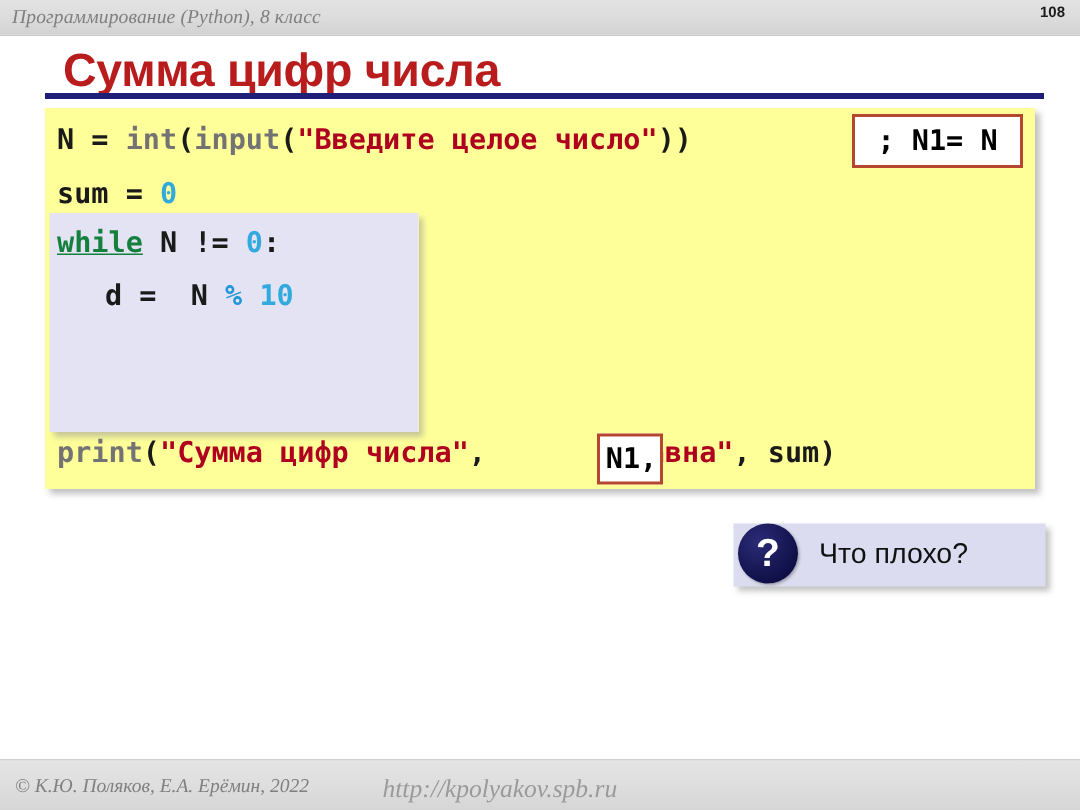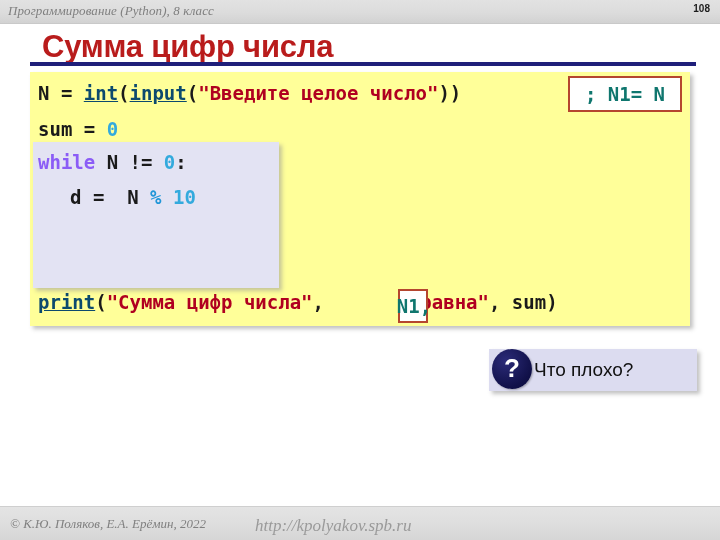--- a/index.html
+++ b/index.html
@@ -83,22 +83,22 @@
     letter-spacing: 0px;
   }
   .ln1 { top: 10px; }
   .ln2 { top: 46px; }
   .ln3 { top: 79px; }
   .ln4 { top: 114px; padding-left: 32px; }
   .ln5 { top: 149px; padding-left: 32px; }
   .ln6 { top: 184px; padding-left: 32px; }
   .ln7 { top: 219px; }
 
-  .kw      { color: #8b5cf6; }       
-  .fn      { color: #0c4a6e; text-decoration: underline; }
+  .kw      { color: #15803d; text-decoration: underline; }       
+  .fn      { color: #737373; }
   .num     { color: #33aadd; }
   .str     { color: #b00020; }
   .op-pct  { color: #2196d8; }
 
   
   .while-overlay {
     position: absolute;
     left: 3px; top: 70px;
     width: 246px; height: 146px;
     background: rgba(225,225,250,0.93);
@@ -107,33 +107,33 @@
 
   
   .hl-box {
     position: absolute;
     background: #ffffff;
     border: 2px solid #b5462f;
     box-sizing: border-box;
     font-family: "DejaVu Sans Mono", monospace;
     font-weight: bold;
     font-size: 19px;
-    color: #0f766e;
+    color: #000000;
     white-space: pre;
     display: flex;
     align-items: center;
   }
   .hl-n1n {
     left: 538px; top: 4px;
     width: 114px; height: 36px;
     justify-content: center;
   }
   .hl-n1c {
     left: 368px; top: 217px;
-    width: 30px; height: 34px;
+    width: 44px; height: 34px;
     justify-content: center;
     padding-left: 2px;
   }
 
   
   .callout {
     position: absolute;
     left: 489px; top: 349px;
     width: 208px; height: 42px;
     background: #dcdcf0;
@@ -158,21 +158,21 @@
     font-family: "Liberation Sans", sans-serif;
     font-weight: bold;
     font-size: 26px;
     line-height: 1;
     margin-top: -2px;
   }
   .callout-text {
     font-family: "Liberation Sans", sans-serif;
     font-size: 19px;
     color: #111111;
-    margin-left: 2px;
+    margin-left: 14px;
     white-space: nowrap;
   }
 
   
   .footer-bar {
     position: absolute;
     left: 0; bottom: 0;
     width: 720px; height: 34px;
     background: linear-gradient(to bottom, #e4e4e4 0%, #dedede 50%, #d6d6d6 100%);
     border-top: 1px solid #cfcfcf;

